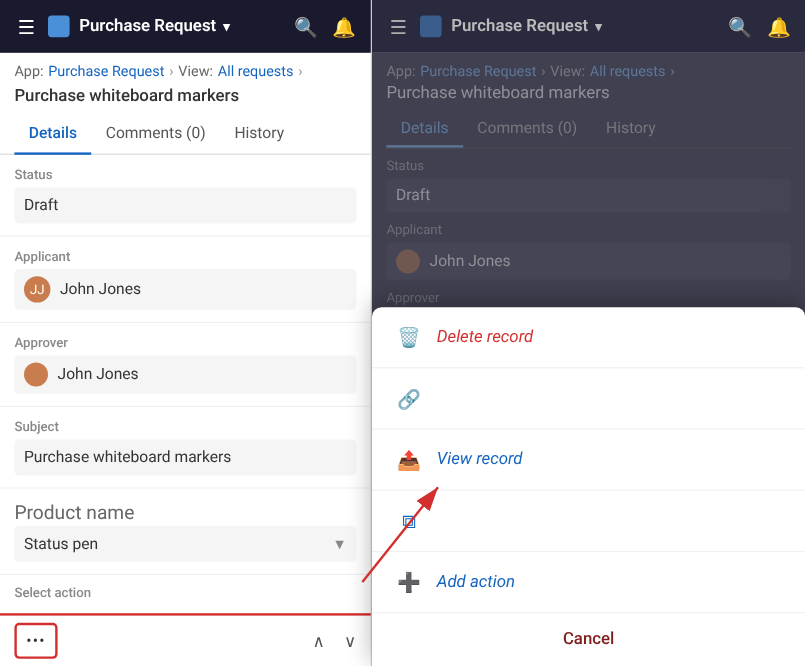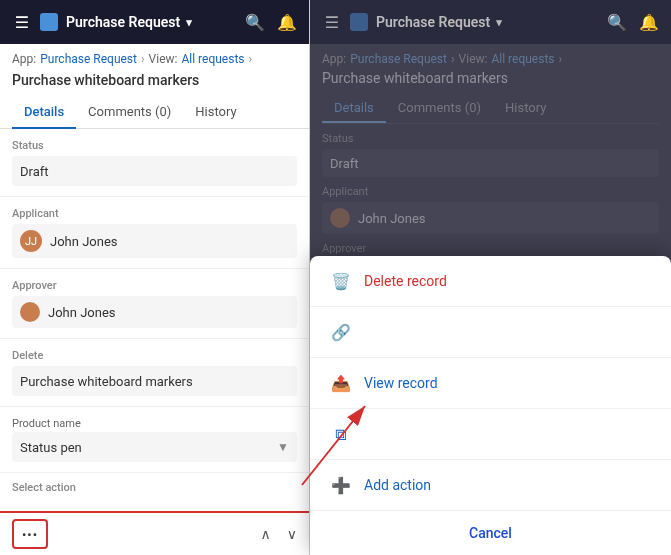--- a/index.html
+++ b/index.html
@@ -191,21 +191,21 @@
       align-items: center;
       justify-content: space-between;
     }
 
     .select-arrow {
       color: #888;
       font-size: 12px;
     }
 
     .product-field {
-      font-size: 11px;
+      font-size: 16px;
       color: #666;
       margin-bottom: 2px;
     }
 
     .action-section {
       padding: 8px 12px;
     }
 
     .action-label {
       font-size: 11px;
@@ -381,30 +381,31 @@
       height: 22px;
       display: flex;
       align-items: center;
       justify-content: center;
       font-size: 16px;
       flex-shrink: 0;
     }
 
     .menu-item-label {
       font-size: 14px;
+      font-style: italic;
     }
 
     .cancel-btn {
       display: flex;
       align-items: center;
       justify-content: center;
       padding: 14px;
       cursor: pointer;
       font-size: 14px;
-      color: #1d4ed8;
+      color: #7f1d1d;
       font-weight: 500;
     }
   </style>
 </head>
 <body>
 
 <div class="left-panel">
 
   <div class="top-bar">
     <div class="top-bar-icon">
@@ -457,21 +458,21 @@
       <div class="field-label">Approver</div>
       <div class="field-value approvers-field">
         <div class="approver-row">
           <div class="avatar-small" style="background:#c97d4e;"></div>
           <span>John Jones</span>
         </div>
       </div>
     </div>
 
     <div class="field-group">
-      <div class="field-label">Delete</div>
+      <div class="field-label">Subject</div>
       <div class="field-value">Purchase whiteboard markers</div>
     </div>
 
     <div class="field-group">
       <div class="product-field">Product name</div>
       <div class="field-value select-field">
         <span>Status pen</span>
         <span class="select-arrow">▼</span>
       </div>
     </div>

